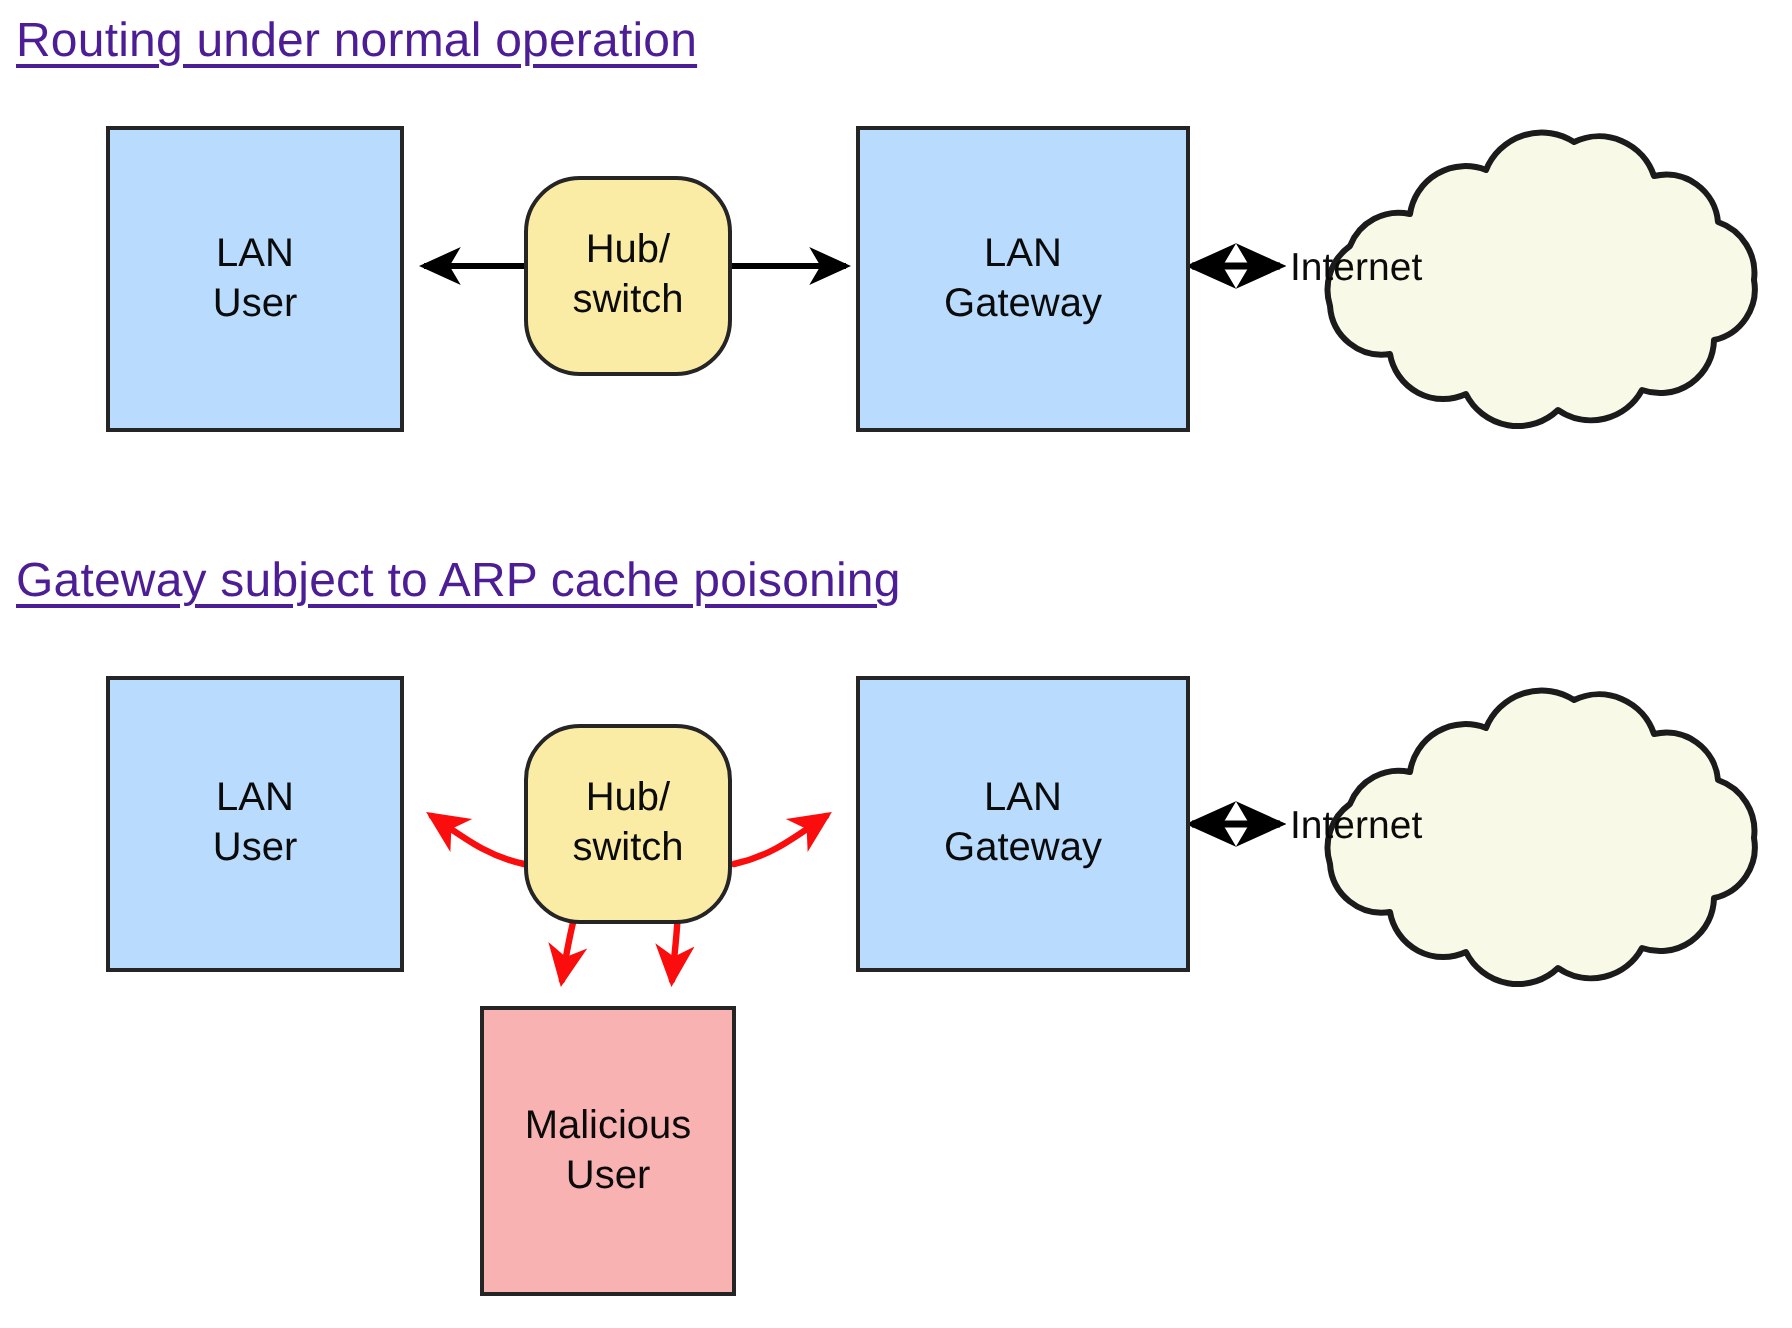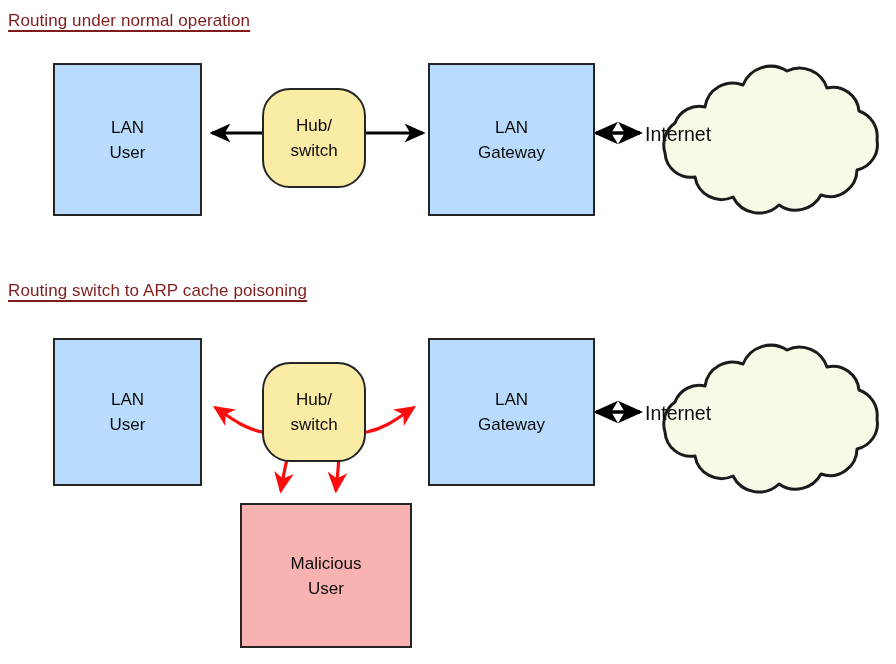--- a/index.html
+++ b/index.html
@@ -18,39 +18,39 @@
   }
   #canvas {
     position: relative;
     width: 896px;
     height: 664px;
   }
 
   
   .section-title {
     position: absolute;
-    font-size: 17px;
+    font-size: 24px;
     line-height: 26px;
     letter-spacing: 0.1px;
-    color: #7f1d1d;
+    color: #4c1d95;
     text-decoration: underline;
     text-underline-offset: 4px;
     text-decoration-thickness: 2px;
     white-space: nowrap;
   }
 
   
   .node {
     position: absolute;
     box-sizing: border-box;
     display: flex;
     align-items: center;
     justify-content: center;
     text-align: center;
-    font-size: 17px;
+    font-size: 20px;
     line-height: 25px;
     color: #0b0b0b;
     border: 2.2px solid #252525;
   }
   .node-blue   { background: #b9dbfd; }
   .node-yellow { background: #fbeca5; border-radius: 28px; }
   .node-pink   { background: #f9b2b2; }
   .node-label { display: block; }
 
   
@@ -158,21 +158,21 @@
                A 29 29 0 0 1 134 150
                A 29 29 0 0 1 88 142
                A 27 27 0 0 1 50 122
                A 26 26 0 0 1 20 98
                A 27 27 0 0 1 30 68
                A 26 26 0 0 1 60 52 Z" fill="#f8fae7" stroke="#1b1b1b" stroke-width="3" stroke-linejoin="round"></path>
     </svg>
     <div class="cloud-text" style="top:68px;">Internet</div>
   </div>
 
-  <div class="section-title" style="left:8px; top:278px;">Routing switch to ARP cache poisoning</div>
+  <div class="section-title" style="left:8px; top:278px;">Gateway subject to ARP cache poisoning</div>
 
   <div class="node node-blue" style="left:53px; top:338px; width:149px; height:148px;">
     <span>
       <span class="node-label">LAN</span>
       <span class="node-label">User</span>
     </span>
   </div>
 
   <div class="node node-yellow" style="left:262px; top:362px; width:104px; height:100px;">
     <span>
@@ -201,20 +201,20 @@
                A 29 29 0 0 1 134 150
                A 29 29 0 0 1 88 142
                A 27 27 0 0 1 50 122
                A 26 26 0 0 1 20 98
                A 27 27 0 0 1 30 68
                A 26 26 0 0 1 60 52 Z" fill="#f8fae7" stroke="#1b1b1b" stroke-width="3" stroke-linejoin="round"></path>
     </svg>
     <div class="cloud-text" style="top:68px;">Internet</div>
   </div>
 
-  <div class="node node-pink" style="left:240px; top:503px; width:172px; height:145px;">
+  <div class="node node-pink" style="left:240px; top:503px; width:128px; height:145px;">
     <span>
       <span class="node-label">Malicious</span>
       <span class="node-label">User</span>
     </span>
   </div>
 
 </div>
 
 </body></html>

